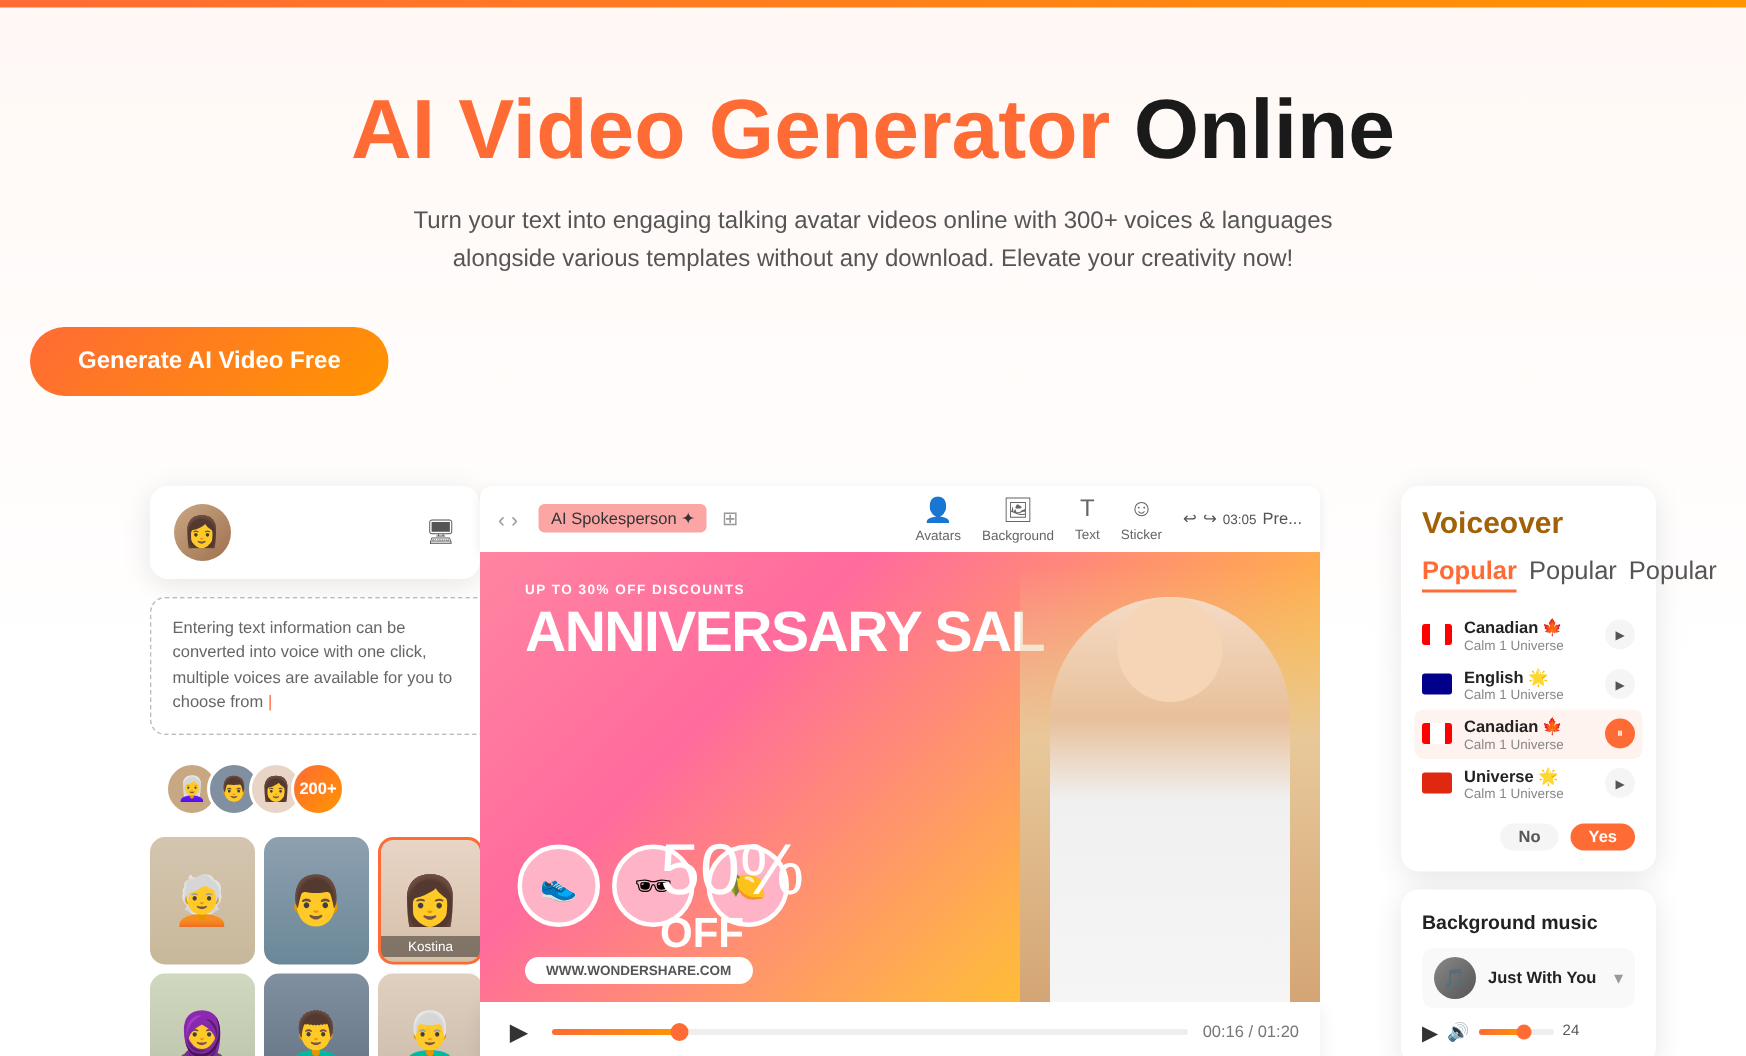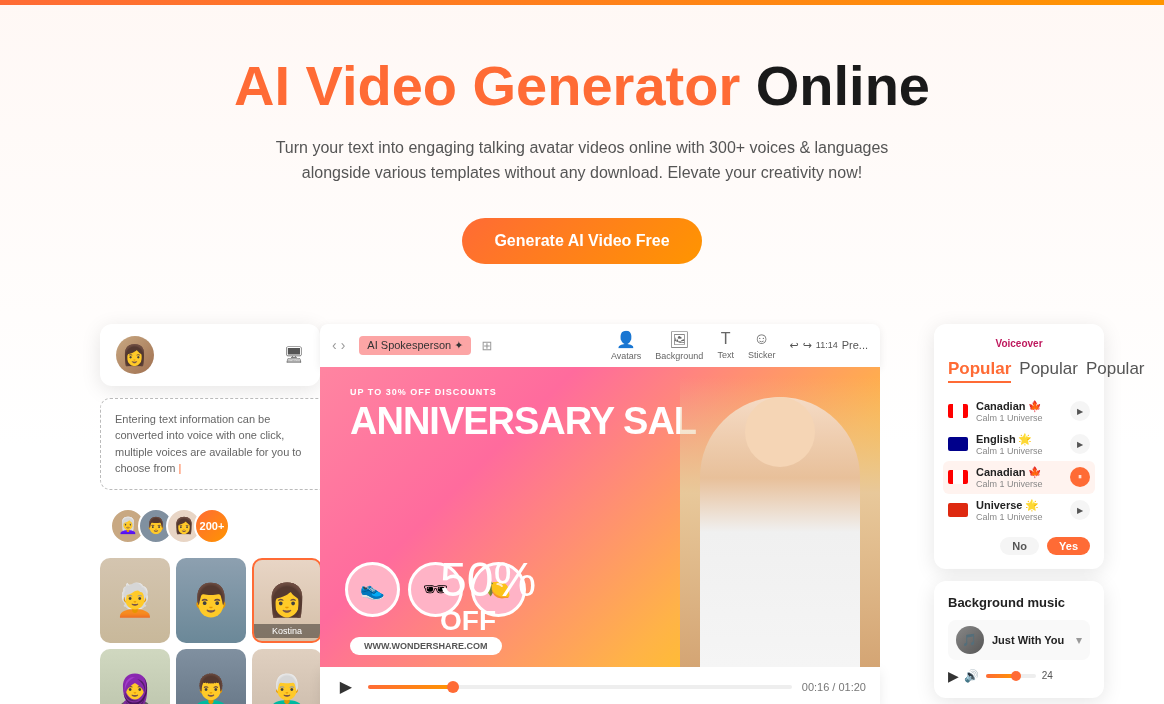--- a/index.html
+++ b/index.html
@@ -36,21 +36,20 @@
     .hero-subtitle {
       font-size: 16px;
       color: #555;
       line-height: 1.6;
       max-width: 660px;
       margin: 0 auto 32px;
     }
     .btn-group {
       display: flex;
       gap: 16px;
-      justify-content: center;
       margin-bottom: 40px;
     }
     .btn-primary {
       background: linear-gradient(135deg, #ff6b35, #ff9500);
       color: white;
       border: none;
       border-radius: 30px;
       padding: 14px 32px;
       font-size: 16px;
       font-weight: 600;
@@ -425,25 +424,24 @@
     }
 
     .voiceover-card {
       background: white;
       border-radius: 12px;
       box-shadow: 0 4px 20px rgba(0,0,0,0.1);
       padding: 14px;
       margin-bottom: 12px;
     }
     .voiceover-title {
-      font-size: 10px;
+      font-size: 20px;
       font-weight: 700;
-      color: #be185d;
+      color: #a16207;
       margin-bottom: 10px;
-      text-align: center;
     }
     .tab-row {
       display: flex;
       gap: 8px;
       margin-bottom: 12px;
     }
     .tab-item {
       font-size: 17px;
       color: #555;
       cursor: pointer;
@@ -699,21 +697,21 @@
           <span class="icon-sym">T</span>
           <span>Text</span>
         </div>
         <div class="toolbar-icon-item">
           <span class="icon-sym">☺</span>
           <span>Sticker</span>
         </div>
         <div style="display:flex;gap:4px;align-items:center;font-size:11px;color:#555;">
           <span>↩</span>
           <span>↪</span>
-          <span style="font-size:9px;">11:14</span>
+          <span style="font-size:9px;">03:05</span>
           <span>Pre...</span>
         </div>
       </div>
     </div>
 
     <div class="video-canvas">
       <div class="video-overlay-text">UP TO 30% OFF DISCOUNTS</div>
       <div class="video-sale-text">ANNIVERSARY SAL</div>
       <div class="product-circles">
         <div class="product-circle">👟</div>

